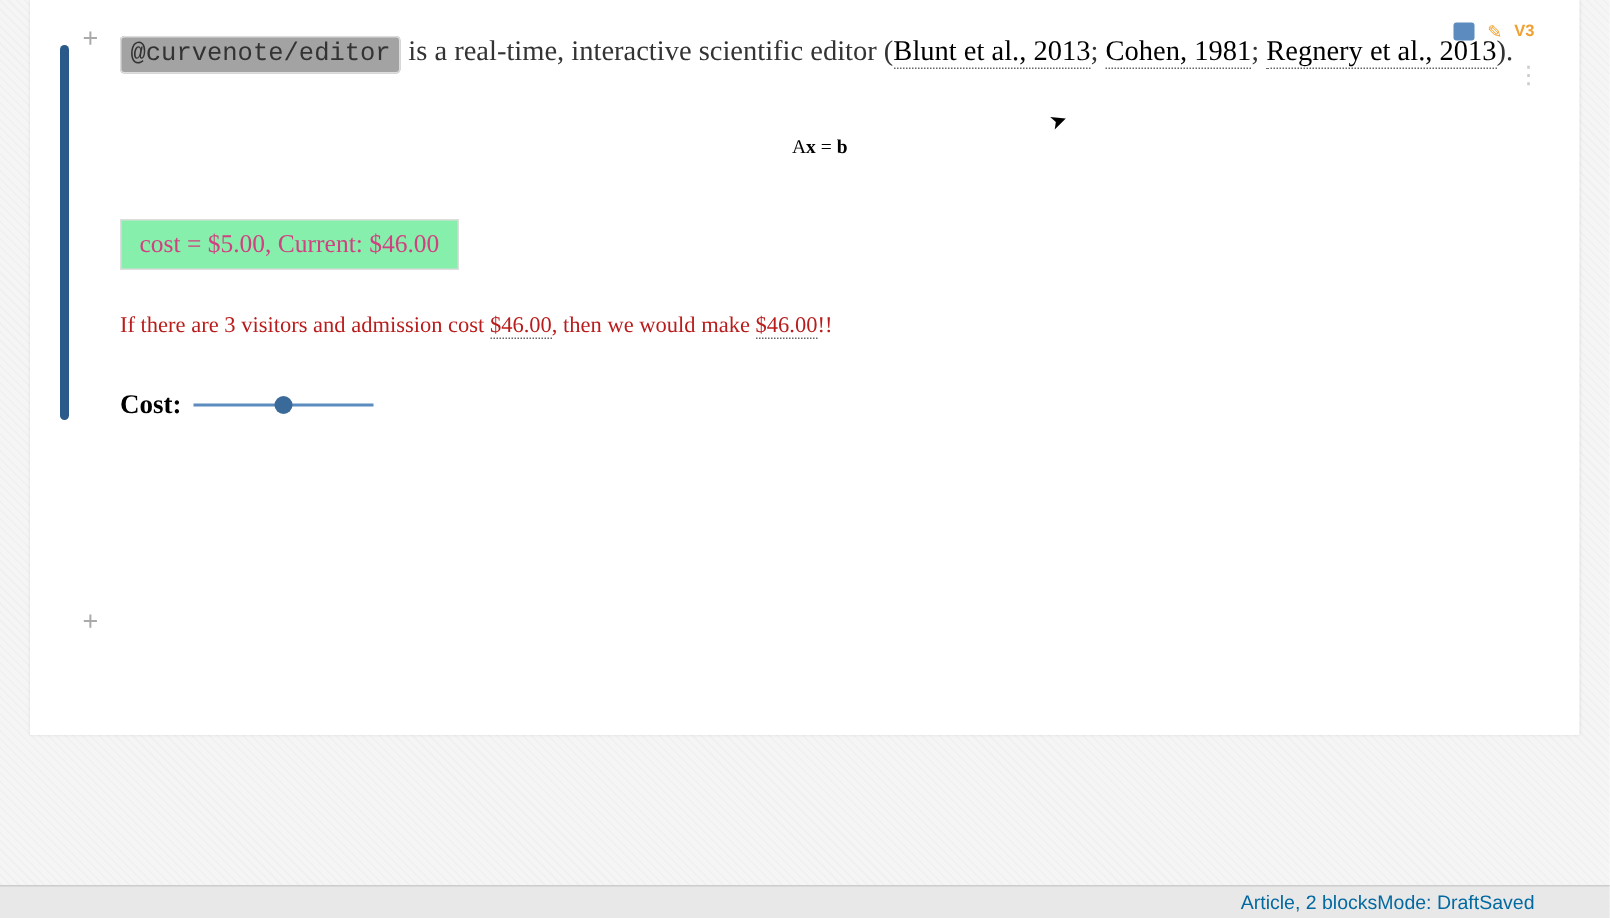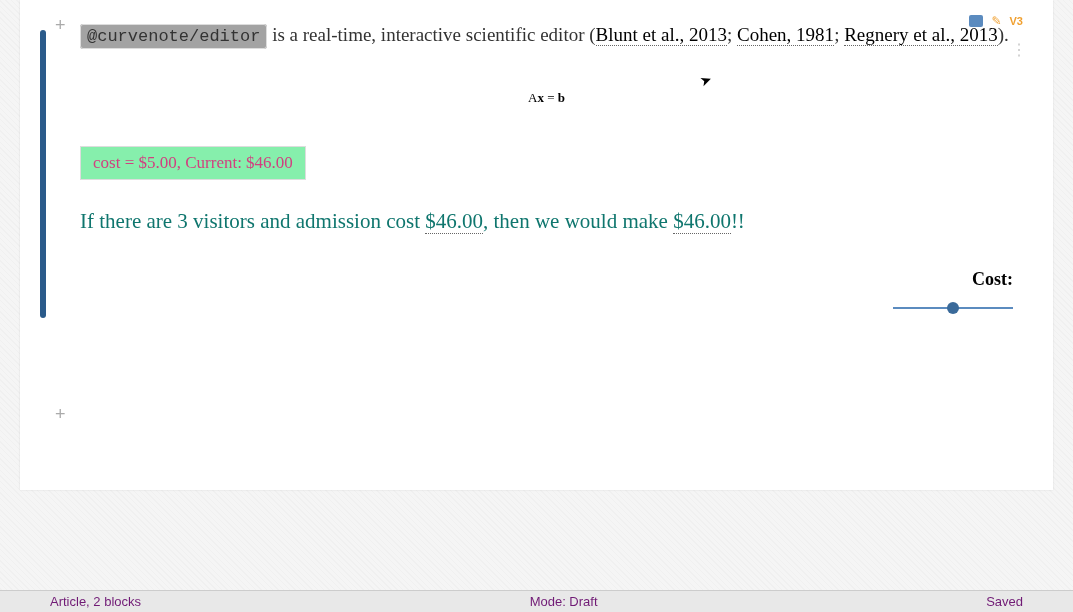--- a/index.html
+++ b/index.html
@@ -138,35 +138,34 @@
     .variable-box {
       display: inline-block;
       background: #86efac;
       border: 1px solid #ddd;
       padding: 6px 12px;
       color: #d14080;
       font-size: 17px;
       margin-bottom: 25px;
     }
     .body-paragraph {
-      font-size: 21px;
+      font-size: 15px;
       line-height: 1.6;
-      color: #0f766e;
+      color: #b91c1c;
       margin-bottom: 30px;
     }
     .dynamic-value {
       border-bottom: 1px dotted #666;
       cursor: pointer;
     }
     .slider-row {
       display: flex;
       align-items: flex-end;
       gap: 8px;
       font-size: 18px;
-      flex-direction: column;
     }
     .slider-label {
       font-weight: bold;
     }
     .slider-track {
       position: relative;
       width: 120px;
       height: 20px;
       display: flex;
       align-items: center;
@@ -196,25 +195,25 @@
     .status-bar {
       position: absolute;
       bottom: 0;
       left: 0;
       right: 0;
       height: 22px;
       background: #e8e8e8;
       border-top: 1px solid #ccc;
       display: flex;
       align-items: center;
-      justify-content: space-between;
+      justify-content: flex-end;
       padding: 0 50px;
       font-family: -apple-system, BlinkMacSystemFont, 'Segoe UI', Arial, sans-serif;
       font-size: 13px;
-      color: #701a75;
+      color: #0369a1;
     }
   </style>
 </head>
 <body>
 
 <div class="editor-container">
 
   <div class="add-block-btn add-top">+</div>
 
   <div class="toolbar-icons">

